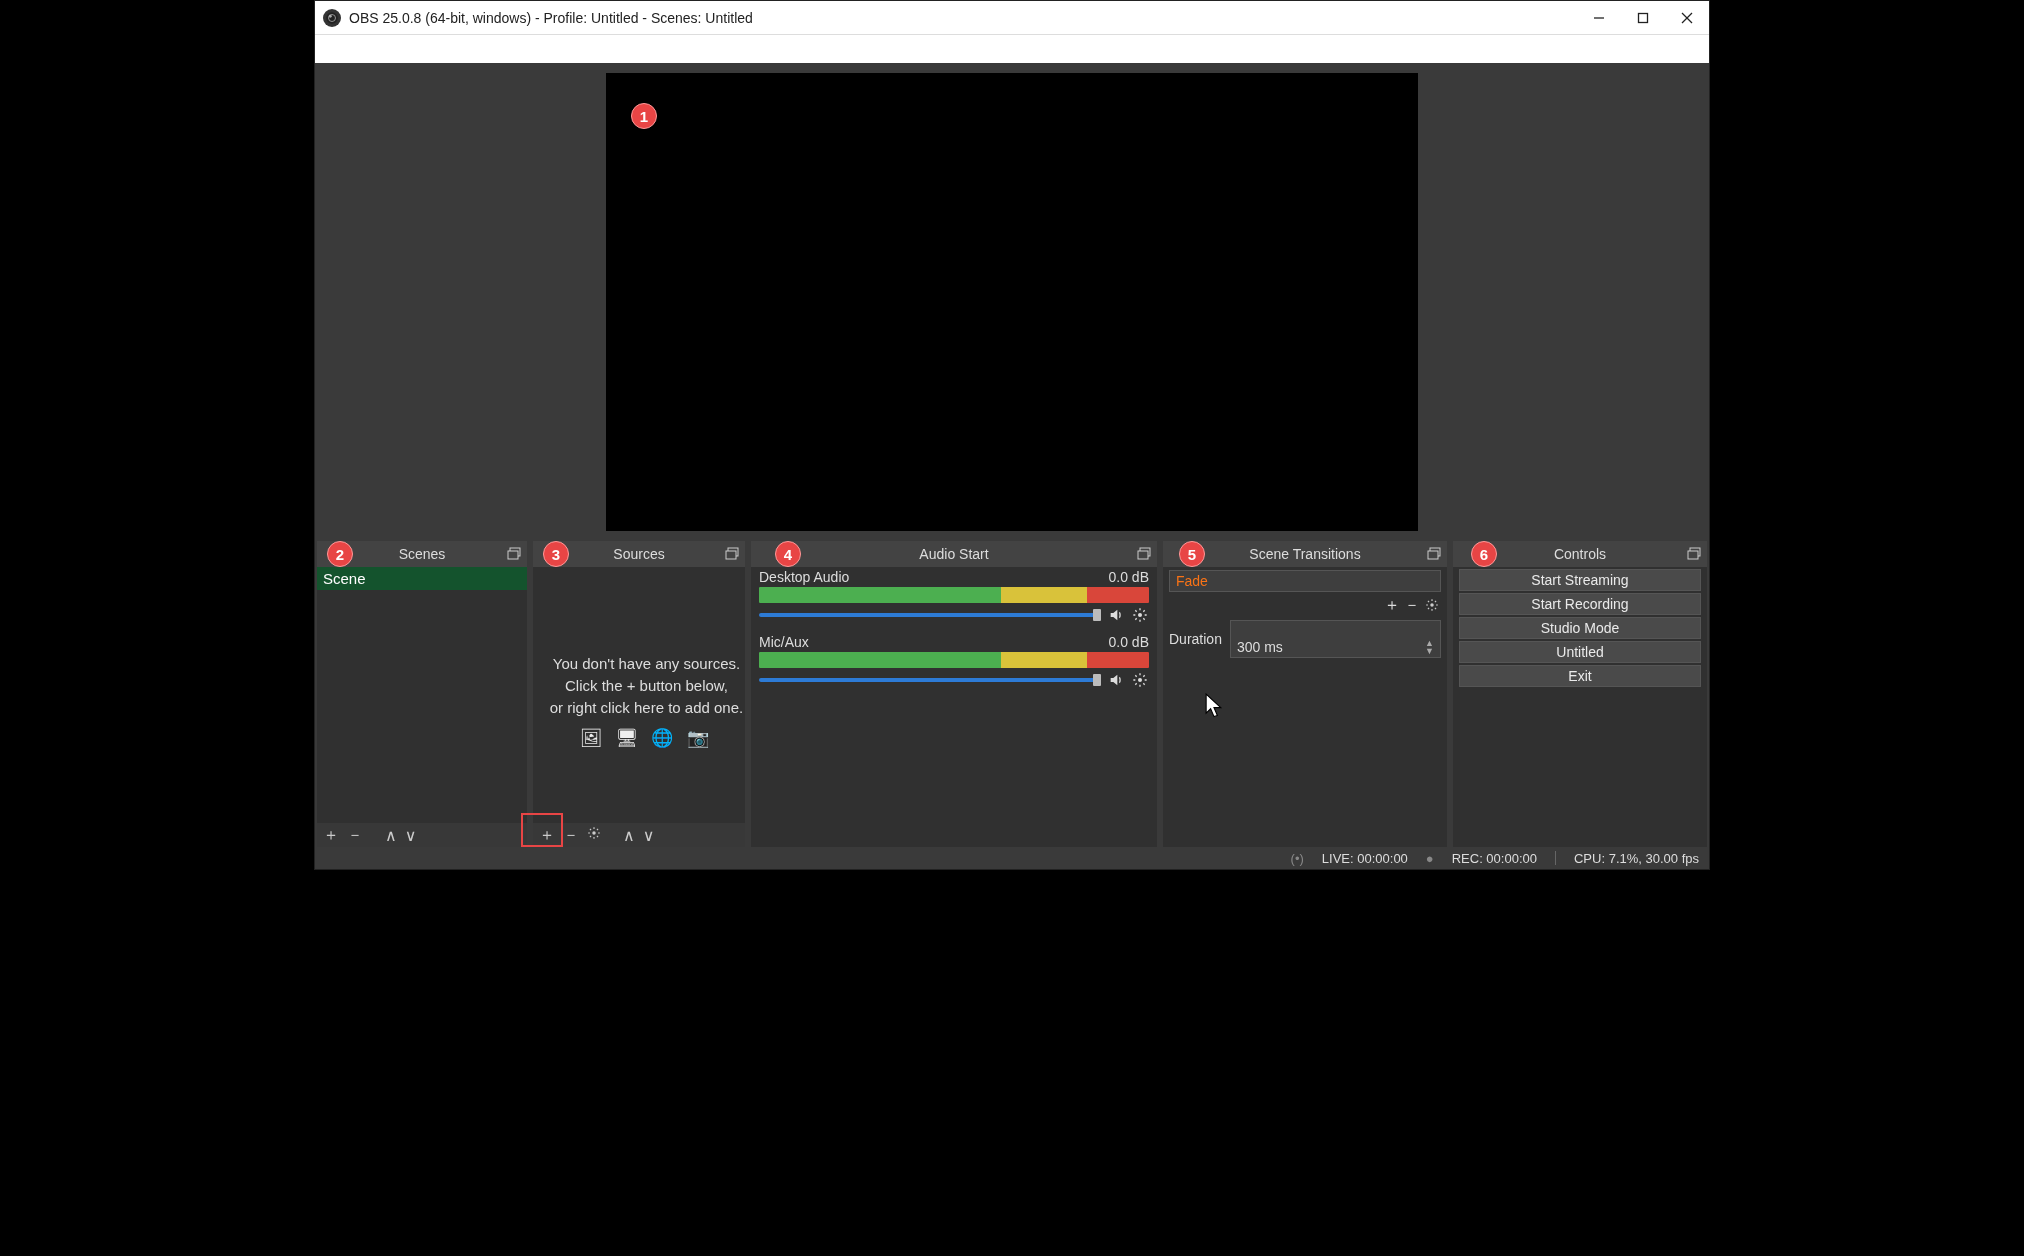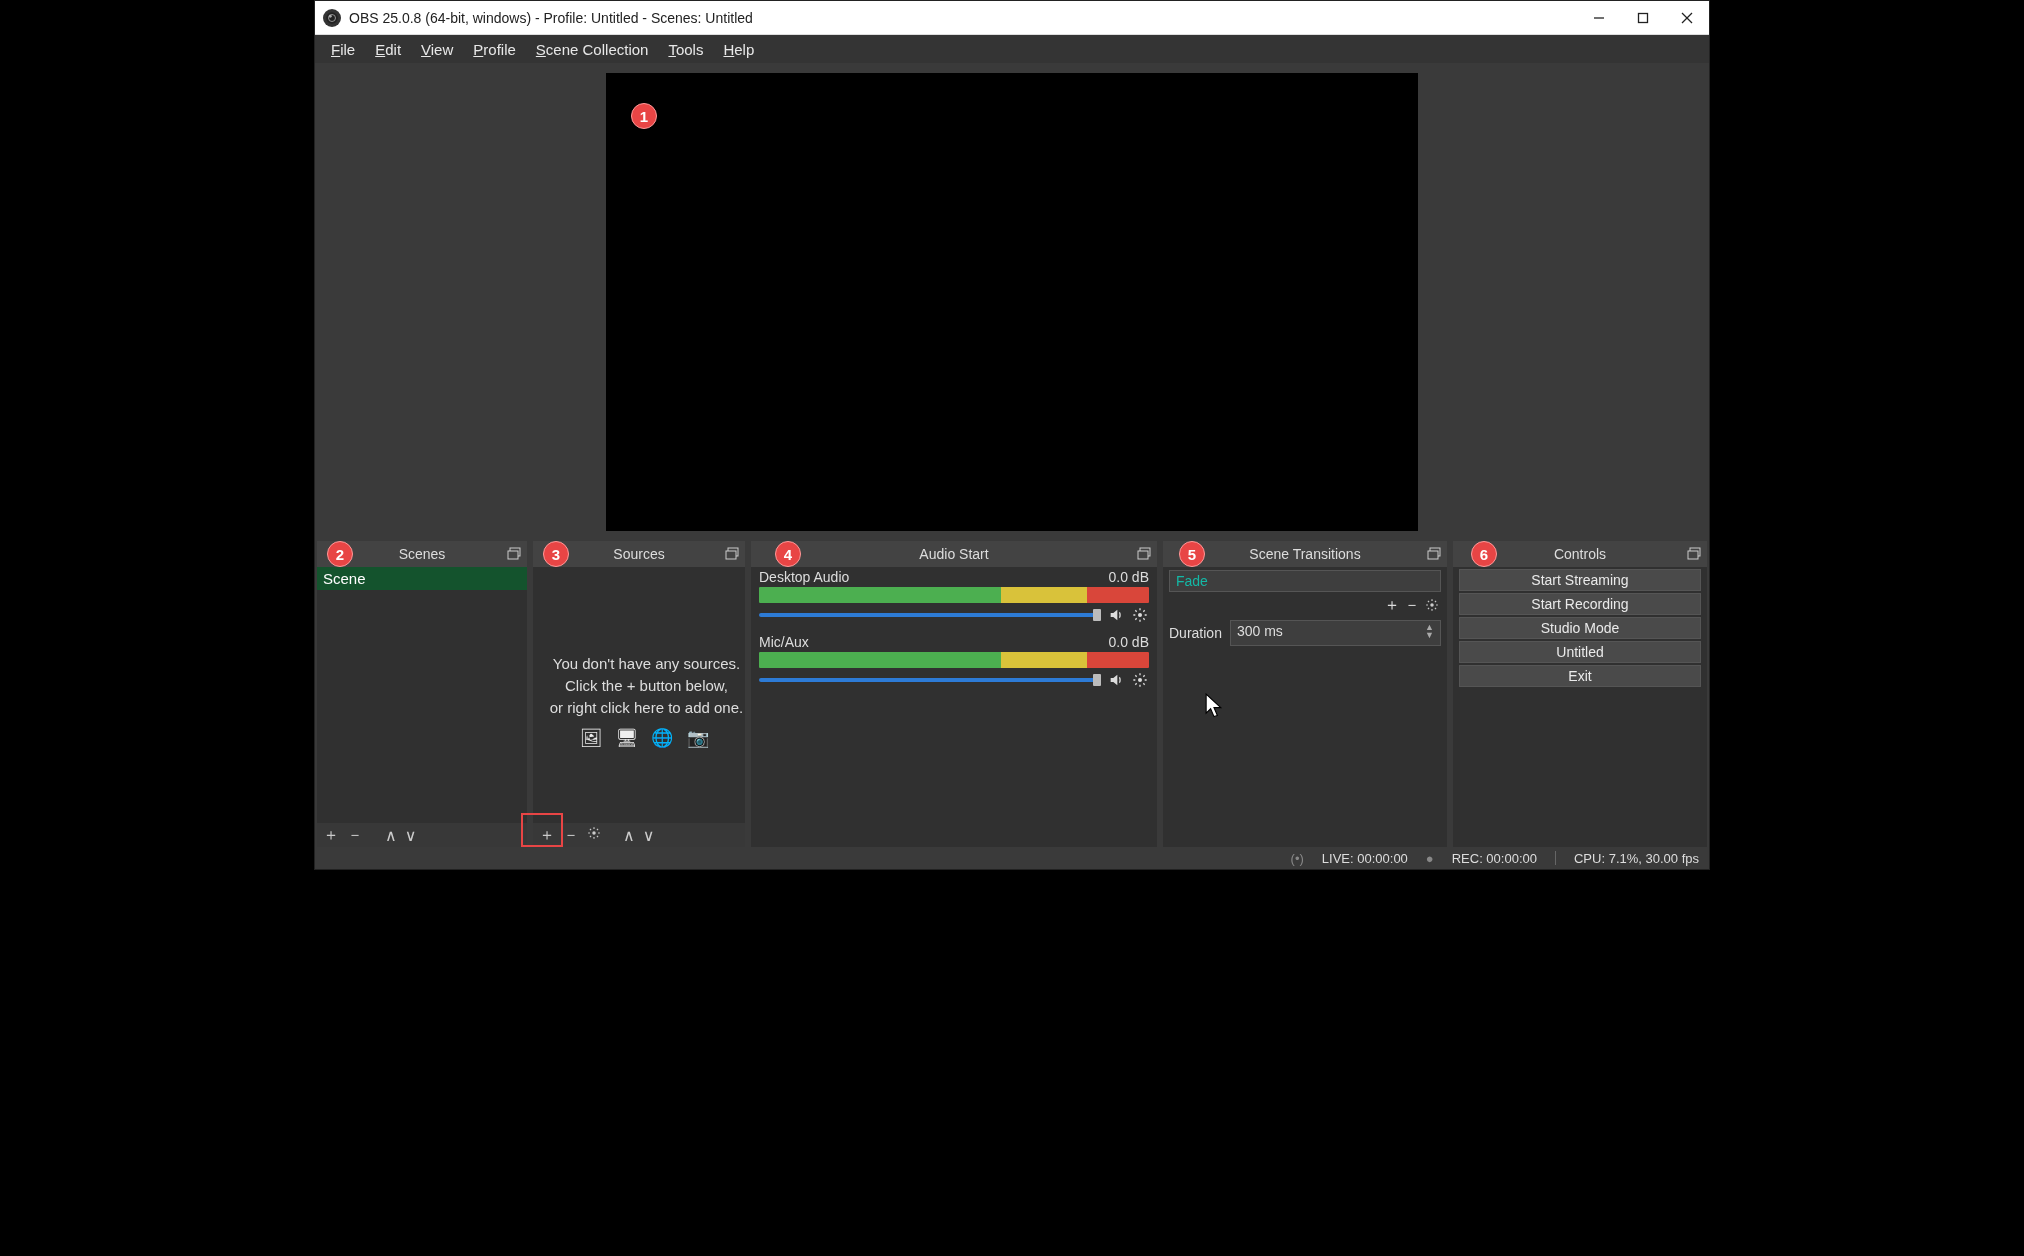--- a/index.html
+++ b/index.html
@@ -47,26 +47,26 @@
   .mixer-meter { height:16px; margin-top:2px; position:relative; background:#222; border-radius:1px; overflow:hidden;}
   .mixer-meter .bar { position:absolute; top:0; bottom:0; }
   .mixer-meter .g { background: #4caf50; }
   .mixer-meter .y { background: #d9c23a; }
   .mixer-meter .r { background: #d9463a; }
   .mixer-row2 { display:flex; align-items:center; gap:6px; margin-top:3px; margin-bottom:8px;}
   .slider-track { flex:1; height:4px; background:#2d7bd6; border-radius:2px; position:relative;}
   .slider-knob { position:absolute; right:0; top:-4px; width:8px; height:12px; background:#bcbcbc; border-radius:1px;}
   .sp-ic, .gear-ic { width:18px; height:18px; color:#ddd; display:flex; align-items:center; justify-content:center;}
   
-  .trans-sel { margin:3px 6px 0 6px; height:22px; background:#3e3e3e; color:#14b8a6; padding:2px 6px; font-size:14px; display:flex; align-items:center; border:1px solid #555;}
+  .trans-sel { margin:3px 6px 0 6px; height:22px; background:#3e3e3e; color:#f97316; padding:2px 6px; font-size:14px; display:flex; align-items:center; border:1px solid #555;}
   .trans-btns { display:flex; justify-content:flex-end; gap:2px; padding:4px 6px 0 0; }
   .tb { width:18px; height:18px; color:#ddd; display:flex; align-items:center; justify-content:center; font-size:16px;}
   .trans-dur { display:flex; align-items:center; gap:8px; margin:6px 6px 0 6px;}
   .trans-dur .lbl { font-size:14px; color:#ddd;}
-  .trans-dur .val { flex:1; height:26px; background:#3e3e3e; border:1px solid #555; color:#ddd; font-size:14px; padding:2px 6px; display:flex; align-items:flex-start; justify-content:space-between;}
+  .trans-dur .val { flex:1; height:38px; background:#3e3e3e; border:1px solid #555; color:#ddd; font-size:14px; padding:2px 6px; display:flex; align-items:flex-end; justify-content:space-between;}
   .spin { display:flex; flex-direction:column; font-size:9px; color:#aaa; line-height:8px;}
   
   .ctrl-btn { margin:2px 6px; height:22px; background:#4a4a4a; color:#eaeaea; font-size:14px; display:flex; align-items:center; justify-content:center; border:1px solid #555;}
   
   .status { position:absolute; bottom:0; left:0; right:0; height:22px; background:#3a3a3a; color:#ddd; font-size:13px; display:flex; align-items:center; justify-content:flex-end; gap:18px; padding:0 10px;}
   .status .dot { color:#888; }
   .status .sep { width:1px; height:14px; background:#666; }
   
   .cursor { position:absolute; width:18px; height:24px; z-index:999; }
 </style>
@@ -96,29 +96,20 @@
         </svg>
       </div>
     <div class="winbtn close">
         <svg width="12" height="12">
           <line x1="1" y1="1" x2="11" y2="11" stroke-width="1.3"></line>
           <line x1="11" y1="1" x2="1" y2="11" stroke-width="1.3"></line>
         </svg>
       </div>
   </div>
 
-  <div class="menubar">
-    <div class="mitem"><span class="ul">F</span><span>ile</span></div>
-    <div class="mitem"><span class="ul">E</span>dit</div>
-    <div class="mitem"><span class="ul">V</span>iew</div>
-    <div class="mitem"><span class="ul">P</span>rofile</div>
-    <div class="mitem"><span class="ul">S</span>cene Collection</div>
-    <div class="mitem"><span class="ul">T</span>ools</div>
-    <div class="mitem"><span class="ul">H</span>elp</div>
-  </div>
 
   <div class="client">
     <div class="preview-wrap">
       <div class="preview">
         <div class="badge" style="left:25px; top:30px;">1</div>
       </div>
     </div>
 
     <div class="panels">
 

